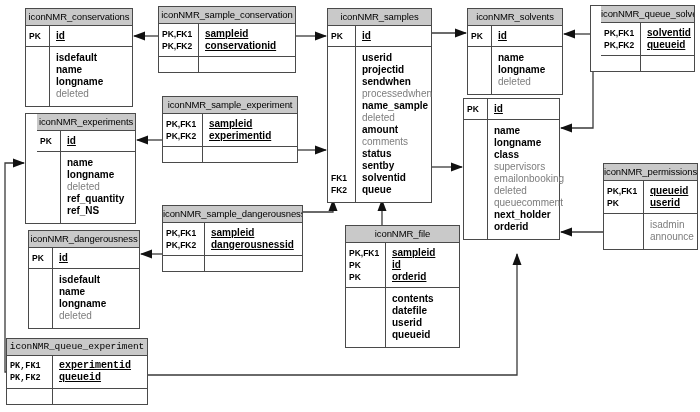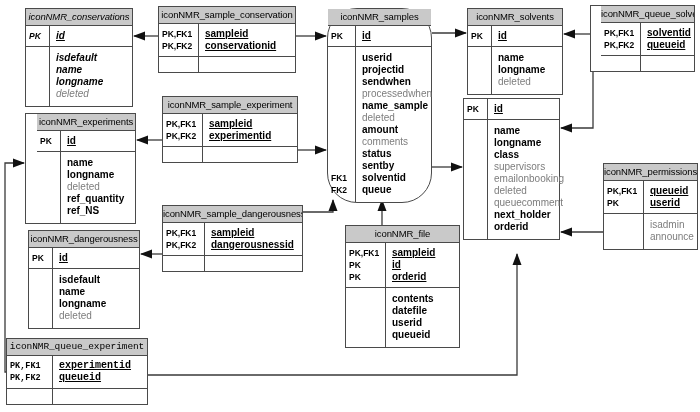--- a/index.html
+++ b/index.html
@@ -62,21 +62,21 @@
       <polygon points="333,199 328.5,211 337.5,211" fill="#111111"></polygon>
       <polyline points="382,225 382,200" fill="none" stroke="#3a3a3a" stroke-width="1.3"></polyline>
       <polygon points="382,199 377.5,211 386.5,211" fill="#111111"></polygon>
       <polyline points="603,232 561,232" fill="none" stroke="#3a3a3a" stroke-width="1.3"></polyline>
       <polygon points="560,232 572,227.5 572,236.5" fill="#111111"></polygon>
       <polyline points="18,372 5,372 5,163 24,163" fill="none" stroke="#3a3a3a" stroke-width="1.3"></polyline>
       <polygon points="25,163 13,158.5 13,167.5" fill="#111111"></polygon>
       <polyline points="143,375 517,375 517,254" fill="none" stroke="#3a3a3a" stroke-width="1.3"></polyline>
       <polygon points="517,253 512.5,265 521.5,265" fill="#111111"></polygon>
     </svg>
-<div class="tbl" style="left: 25px; top: 8px; width: 108px; font-style: italic;">
+<div class="tbl" style="left: 25px; top: 8px; width: 108px;">
       <div class="hdr">iconNMR_conservations</div>
       <div class="sec pk">
         <div class="kcol" style="width: 24px;">
           <div class="ln">PK</div>
         </div>
         <div class="fcol">
           <div class="ln f u">id</div>
         </div>
       </div>
       <div class="sec body">
@@ -104,21 +104,21 @@
         <div class="fcol">
           <div class="ln f u">sampleid</div>
           <div class="ln f u">conservationid</div>
         </div>
       </div>
       <div class="sec body empty-body">
         <div class="kcol" style="width: 40px;"></div>
         <div class="fcol"></div>
       </div>
     </div>
-    <div class="tbl" style="left: 327px; top: 8px; width: 105px; border-radius: 30px;">
+    <div class="tbl" style="left: 327px; top: 8px; width: 105px;">
       <div class="hdr">iconNMR_samples</div>
       <div class="sec pk">
         <div class="kcol" style="width: 28px;">
           <div class="ln">PK</div>
         </div>
         <div class="fcol">
           <div class="ln f u">id</div>
         </div>
       </div>
       <div class="sec body">

